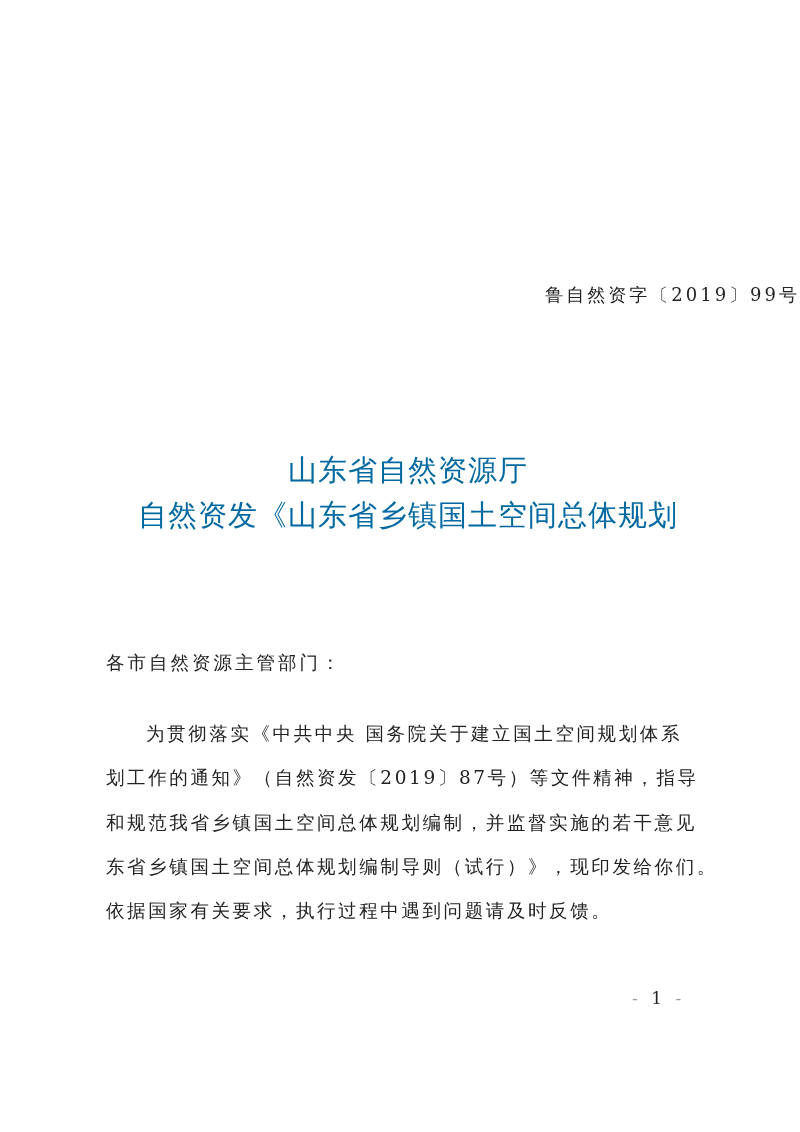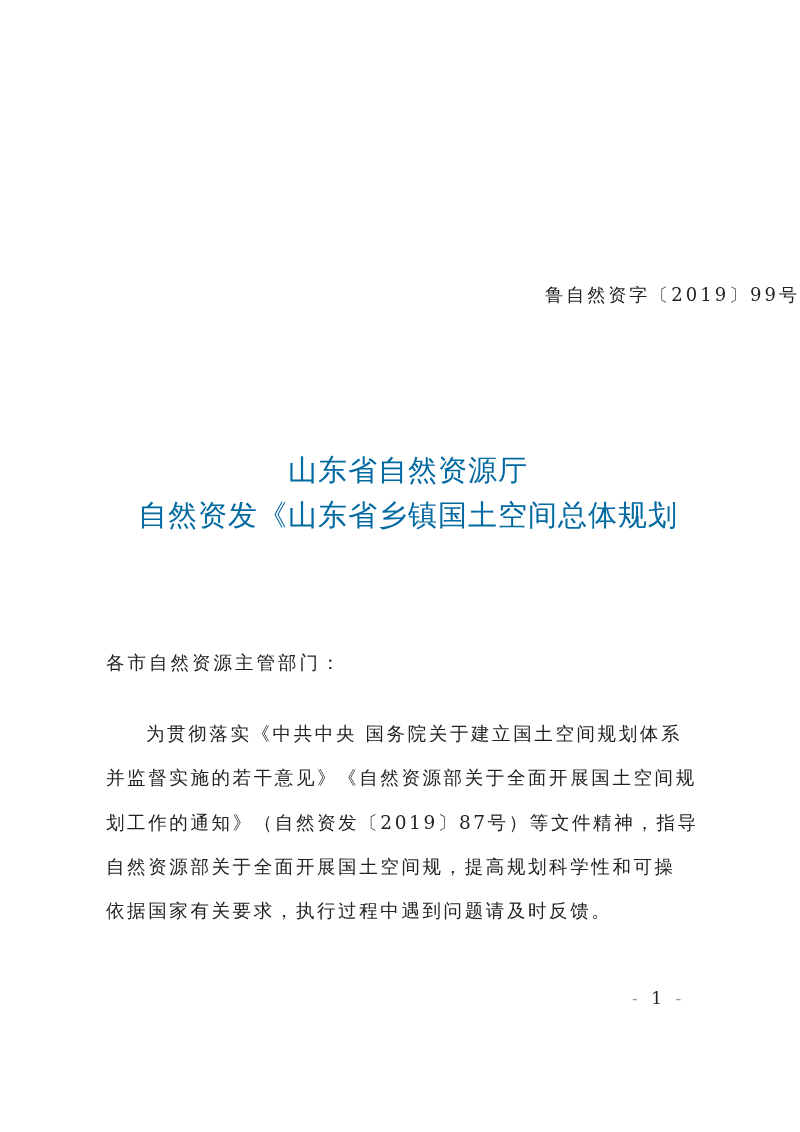--- a/index.html
+++ b/index.html
@@ -37,23 +37,23 @@
 
   <div class="title sans">
     <div>山东省自然资源厅</div>
     <div>自然资发《山东省乡镇国土空间总体规划</div>
   </div>
 
   <div class="body-text salutation serif">各市自然资源主管部门：</div>
 
   <div class="body-text para serif">
     <span class="line indent">为贯彻落实《中共中央 国务院关于建立国土空间规划体系</span>
-    <span class="line">并监督实施的若干意见》《自然资源部关于全面开展国土空间规</span>
     <span class="line">划工作的通知》（自然资发〔2019〕87号）等文件精神，指导</span>
-    <span class="line">自然资源部关于全面开展国土空间规，提高规划科学性和可操</span>
+    <span class="line">和规范我省乡镇国土空间总体规划编制，并监督实施的若干意见</span>
+    <span class="line">东省乡镇国土空间总体规划编制导则（试行）》，现印发给你们。</span>
     <span class="line">依据国家有关要求，执行过程中遇到问题请及时反馈。</span>
   </div>
 
   <div class="pageno serif">
     <span class="dash">-</span>
     <span>1</span>
     <span class="dash">-</span>
   </div>
 
 </div>

